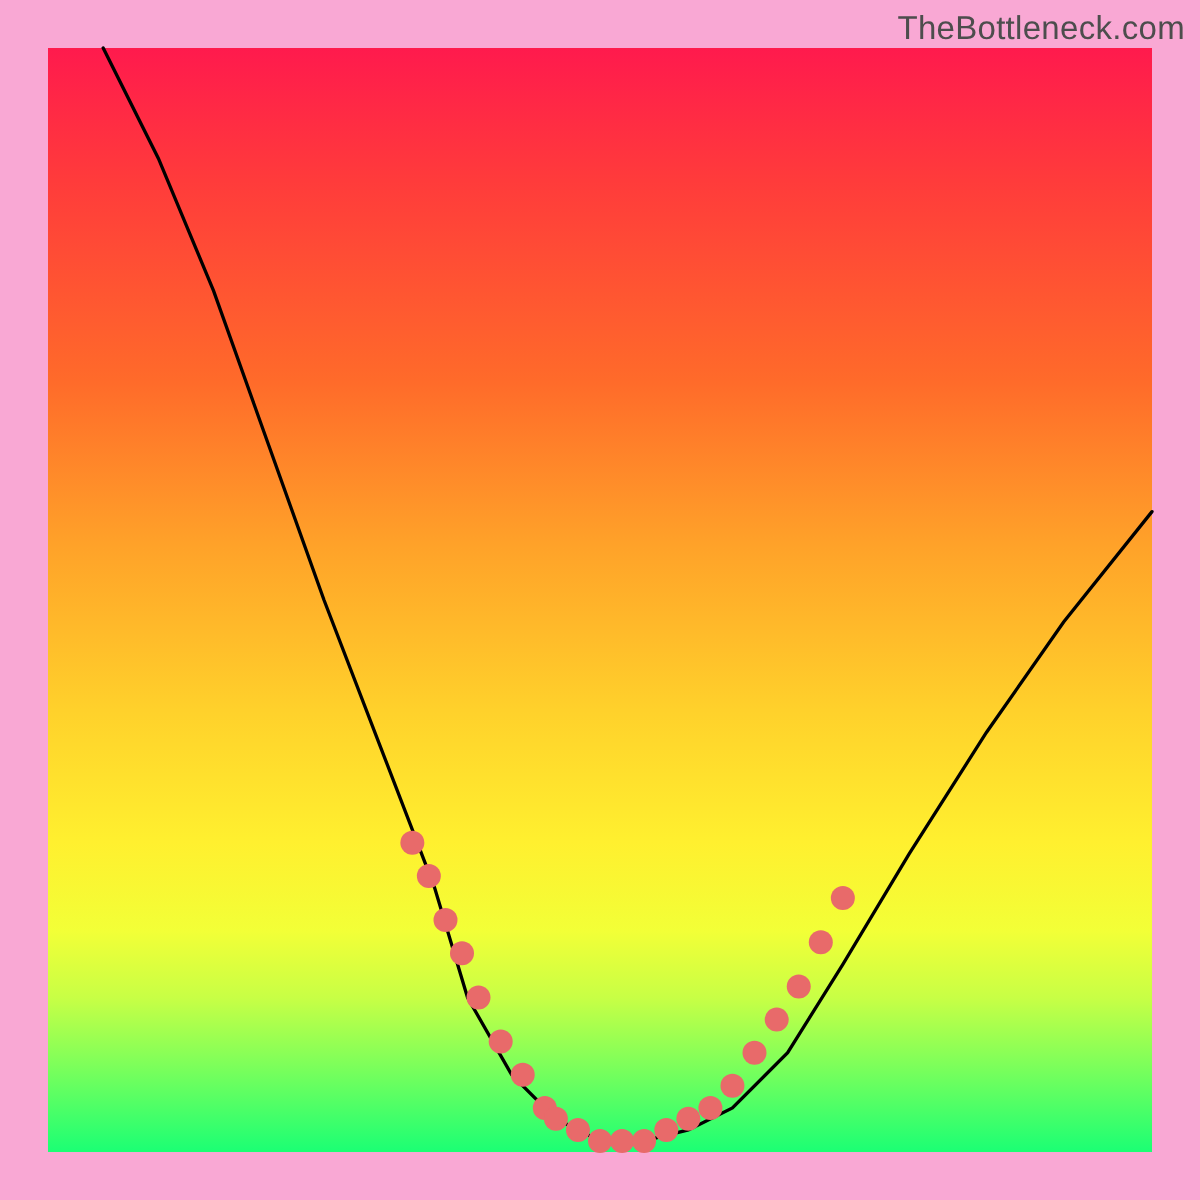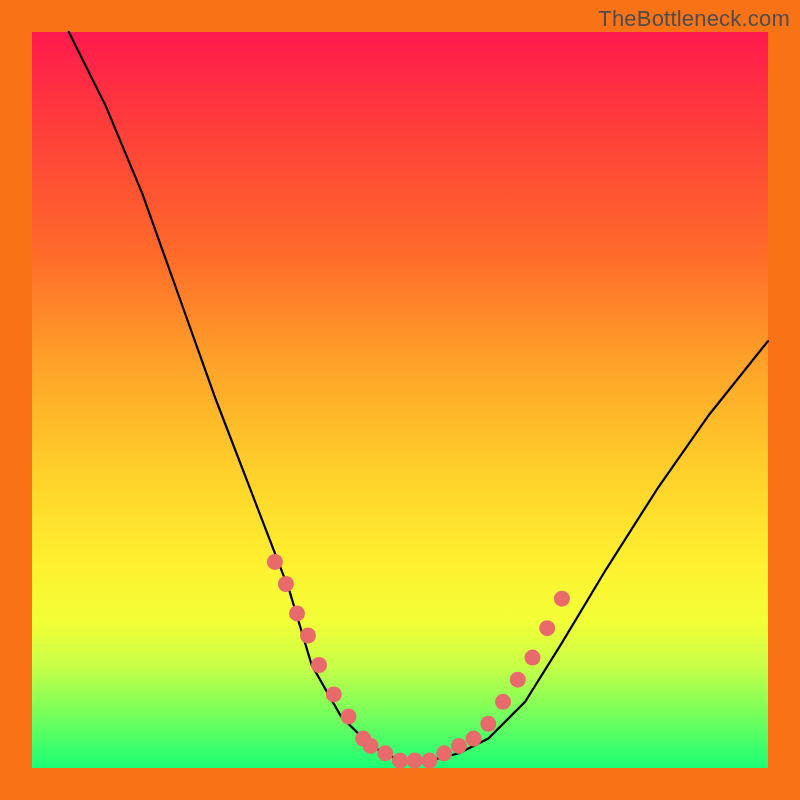--- a/index.html
+++ b/index.html
@@ -10,21 +10,21 @@
     overflow: hidden;
     background: #000;
     font-family: Arial, Helvetica, sans-serif;
   }
   .frame {
     position: absolute;
     left: 0;
     top: 0;
     width: 800px;
     height: 800px;
-    background: #f97316;
+    background: #f9a8d4;
   }
   .plot-area {
     position: absolute;
     left: 32px;
     top: 32px;
     width: 736px;
     height: 736px;
     
     background: linear-gradient(
       to bottom,

